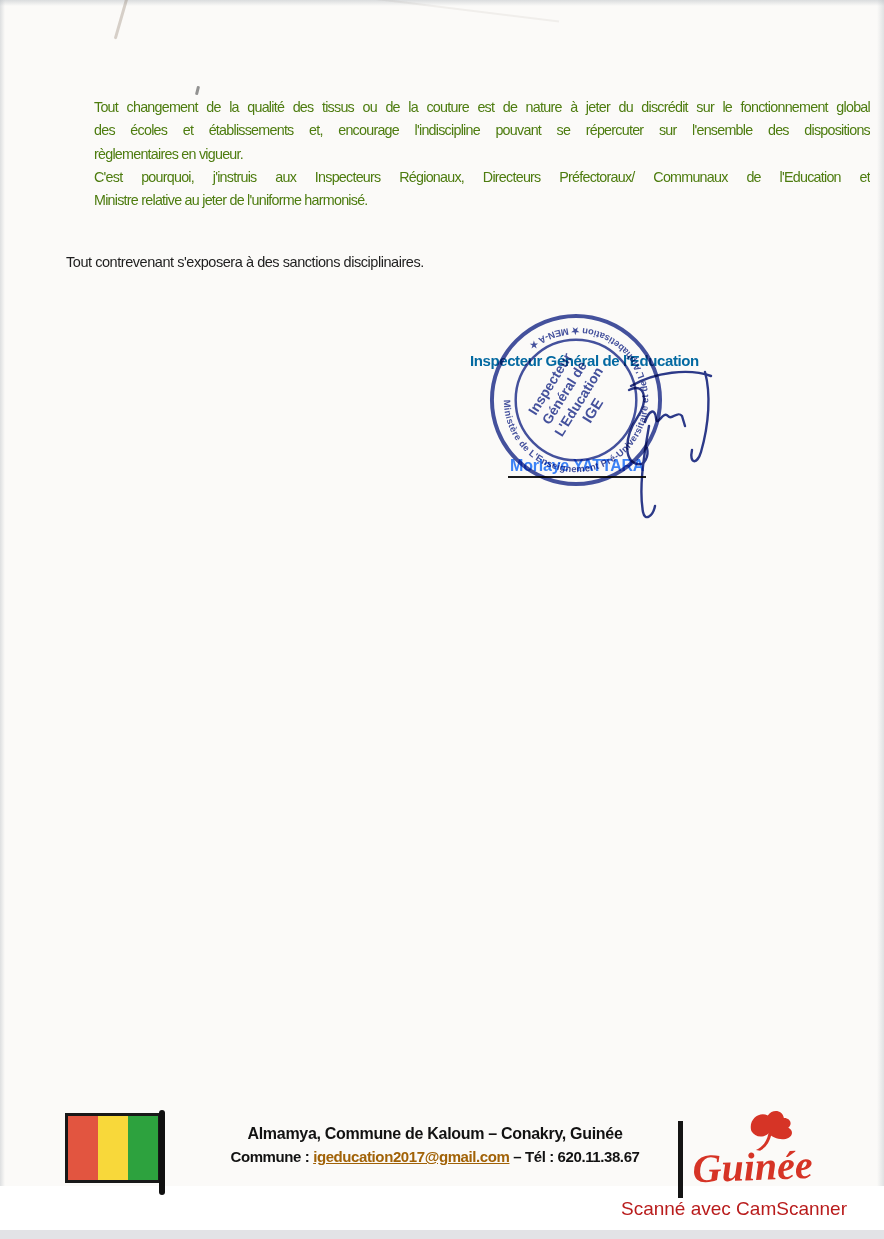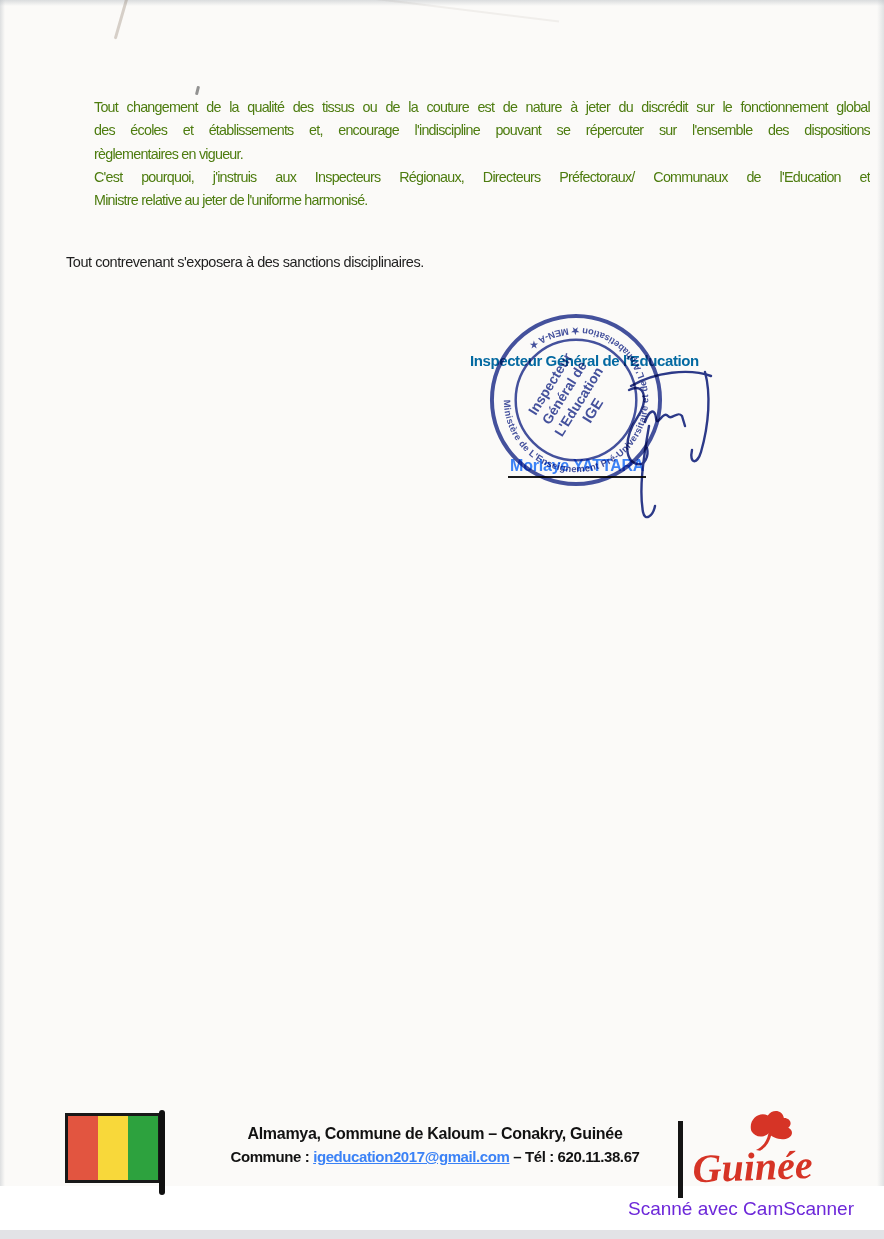--- a/index.html
+++ b/index.html
@@ -44,33 +44,33 @@
   
   .flag { position:absolute; left:65px; top:1113px; width:90px; height:64px;
           border:3px solid #181818; display:flex; z-index:2; }
   .flag .s { flex:1; }
   .flagpole { position:absolute; left:159px; top:1110px; width:6px; height:85px;
               background:#101010; border-radius:3px; z-index:2; }
   .address { position:absolute; left:218px; top:1109px; width:434px; text-align:center;
              z-index:2; color:#121212;margin-top:16px; }
   .address .l1 { font-size:16px; font-weight:bold; letter-spacing:-0.3px; }
   .address .l2 { font-size:15px; font-weight:bold; letter-spacing:-0.4px; margin-top:5px; }
-  .email-link { color:#3b82f6; text-decoration:underline; }
+  .email-link { color:#a16207; text-decoration:underline; }
   .fdivider { position:absolute; left:678px; top:1121px; width:5px; height:77px;
               background:#141414; z-index:2; }
   .guinee { position:absolute; left:690px; top:1104px; width:130px; height:92px;
             z-index:2; transform:rotate(-2deg); }
 
   
   .bottom-strip { position:absolute; left:0; top:1186px; width:100%; height:53px;
                   background:#ffffff; z-index:1; }
   .bottom-bar   { position:absolute; left:0; bottom:0; width:100%; height:9px;
                   background:#e2e3e6; z-index:4; }
-  .watermark { position:absolute; right:30px; top:1198px; z-index:3;
-               font-size:19px; color:#6d28d9; letter-spacing:0; }
+  .watermark { position:absolute; right:37px; top:1198px; z-index:3;
+               font-size:19px; color:#b91c1c; letter-spacing:0; }
 </style>
 </head>
 <body>
 
 <div class="page">
 
   <div class="edge-top"></div>
   <div class="edge-left"></div>
   <div class="edge-right"></div>
   <div class="crease1"></div>

